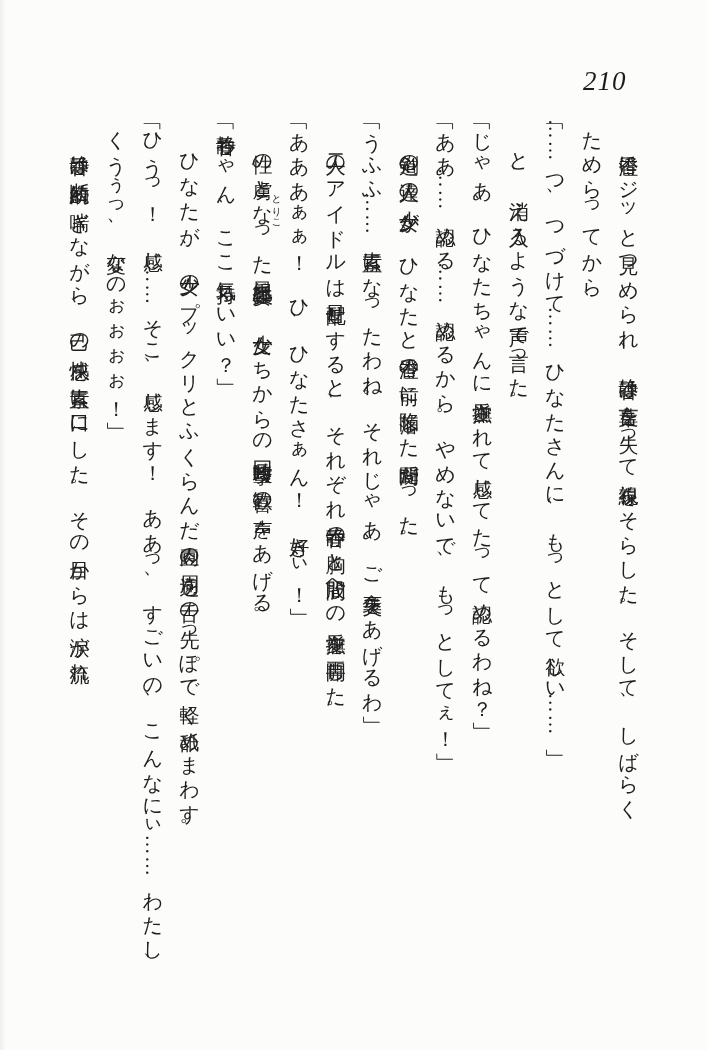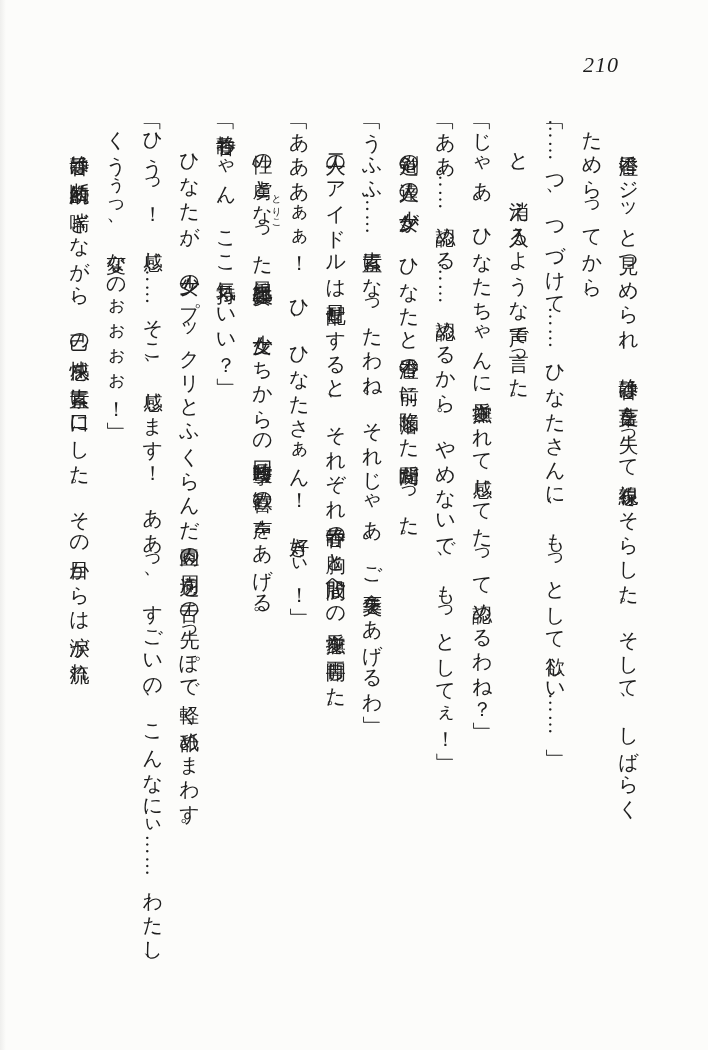--- a/index.html
+++ b/index.html
@@ -14,22 +14,22 @@
   }
   
   .scan-edge {
     position: absolute;
     left: 0; top: 0;
     width: 6px; height: 100%;
     background: linear-gradient(to right, rgba(120,120,120,0.10), rgba(120,120,120,0.0));
   }
   .page-number {
     position: absolute;
-    left: 583px; top: 52px;
-    font-size: 22px;
+    left: 583px; top: 66px;
+    font-size: 27px;
     font-style: italic;
     color: #1c1c1c;
     letter-spacing: 1px;
   }
   .text-block {
     position: absolute;
     top: 117px;
     right: 61px;
     height: 870px;
     writing-mode: vertical-rl;

